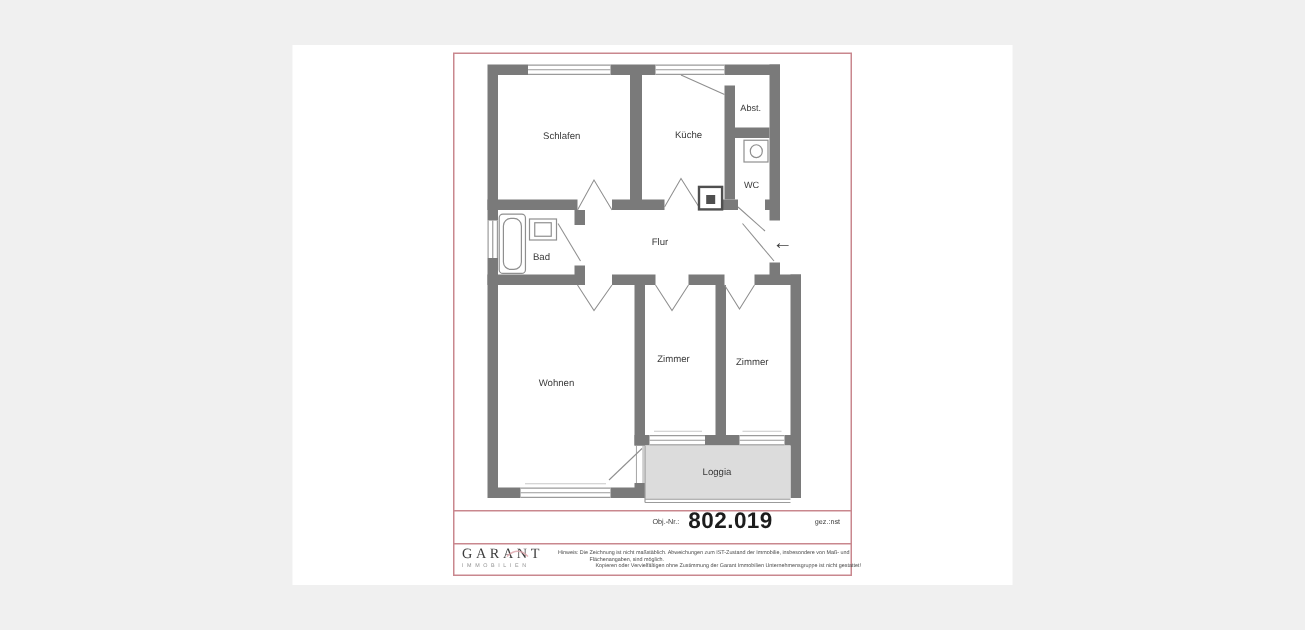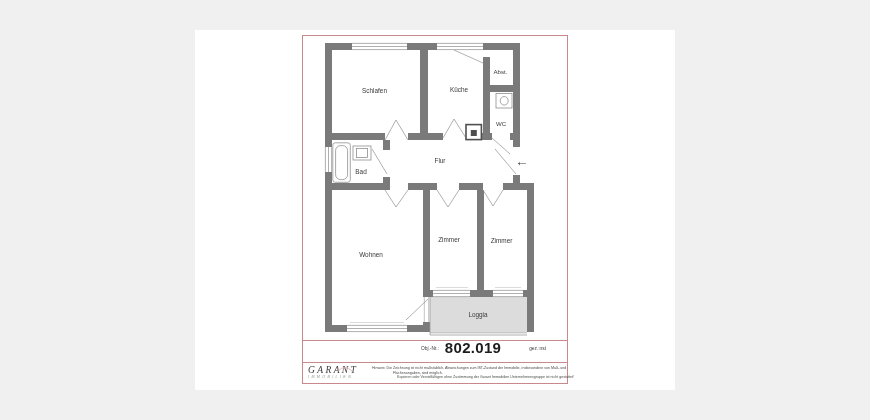--- a/index.html
+++ b/index.html
@@ -12,29 +12,29 @@
     background:#ffffff;
   }
   .box{
     position:absolute;left:107px;width:266px;box-sizing:border-box;
     border:1px solid #c9878e;background:#ffffff;
   }
   .plan-frame{top:5px;height:306px;}
   .plan-frame svg{display:block;width:264px;height:304px;}
   .obj-row{
     top:310px;height:23px;display:flex;align-items:baseline;
-    justify-content:flex-end;padding:0 21px 0 0;
+    justify-content:flex-end;padding:0 7px 0 0;
   }
   .obj-label{font-size:4.8px;color:#3a3a3a;margin-right:6px;transform:translateY(-5px);}
   .obj-value{font-size:15px;font-weight:700;color:#1c1c1c;margin-right:28px;letter-spacing:0.3px;transform:translateY(-2px);}
   .obj-gez{font-size:4.8px;color:#3a3a3a;transform:translateY(-5px);}
   .footer-row{
     top:332px;height:22px;display:flex;align-items:center;
   }
-  .logo{position:relative;width:62px;padding-left:5px;flex:none;font-style:italic;}
+  .logo{position:relative;width:62px;padding-left:5px;flex:none;}
   .logo-name{
     font-family:"Liberation Serif",serif;font-size:9.5px;letter-spacing:2.4px;
     color:#3d3d3d;line-height:9px;white-space:nowrap;
   }
   .logo-sub{
     font-size:3.6px;letter-spacing:2.4px;color:#929292;line-height:5px;white-space:nowrap;
   }
   .logo-roof{position:absolute;top:-2px;left:34px;opacity:.85;}
   .disclaimer{
     flex:1;padding-left:2px;padding-right:3px;color:#4a4a4a;

